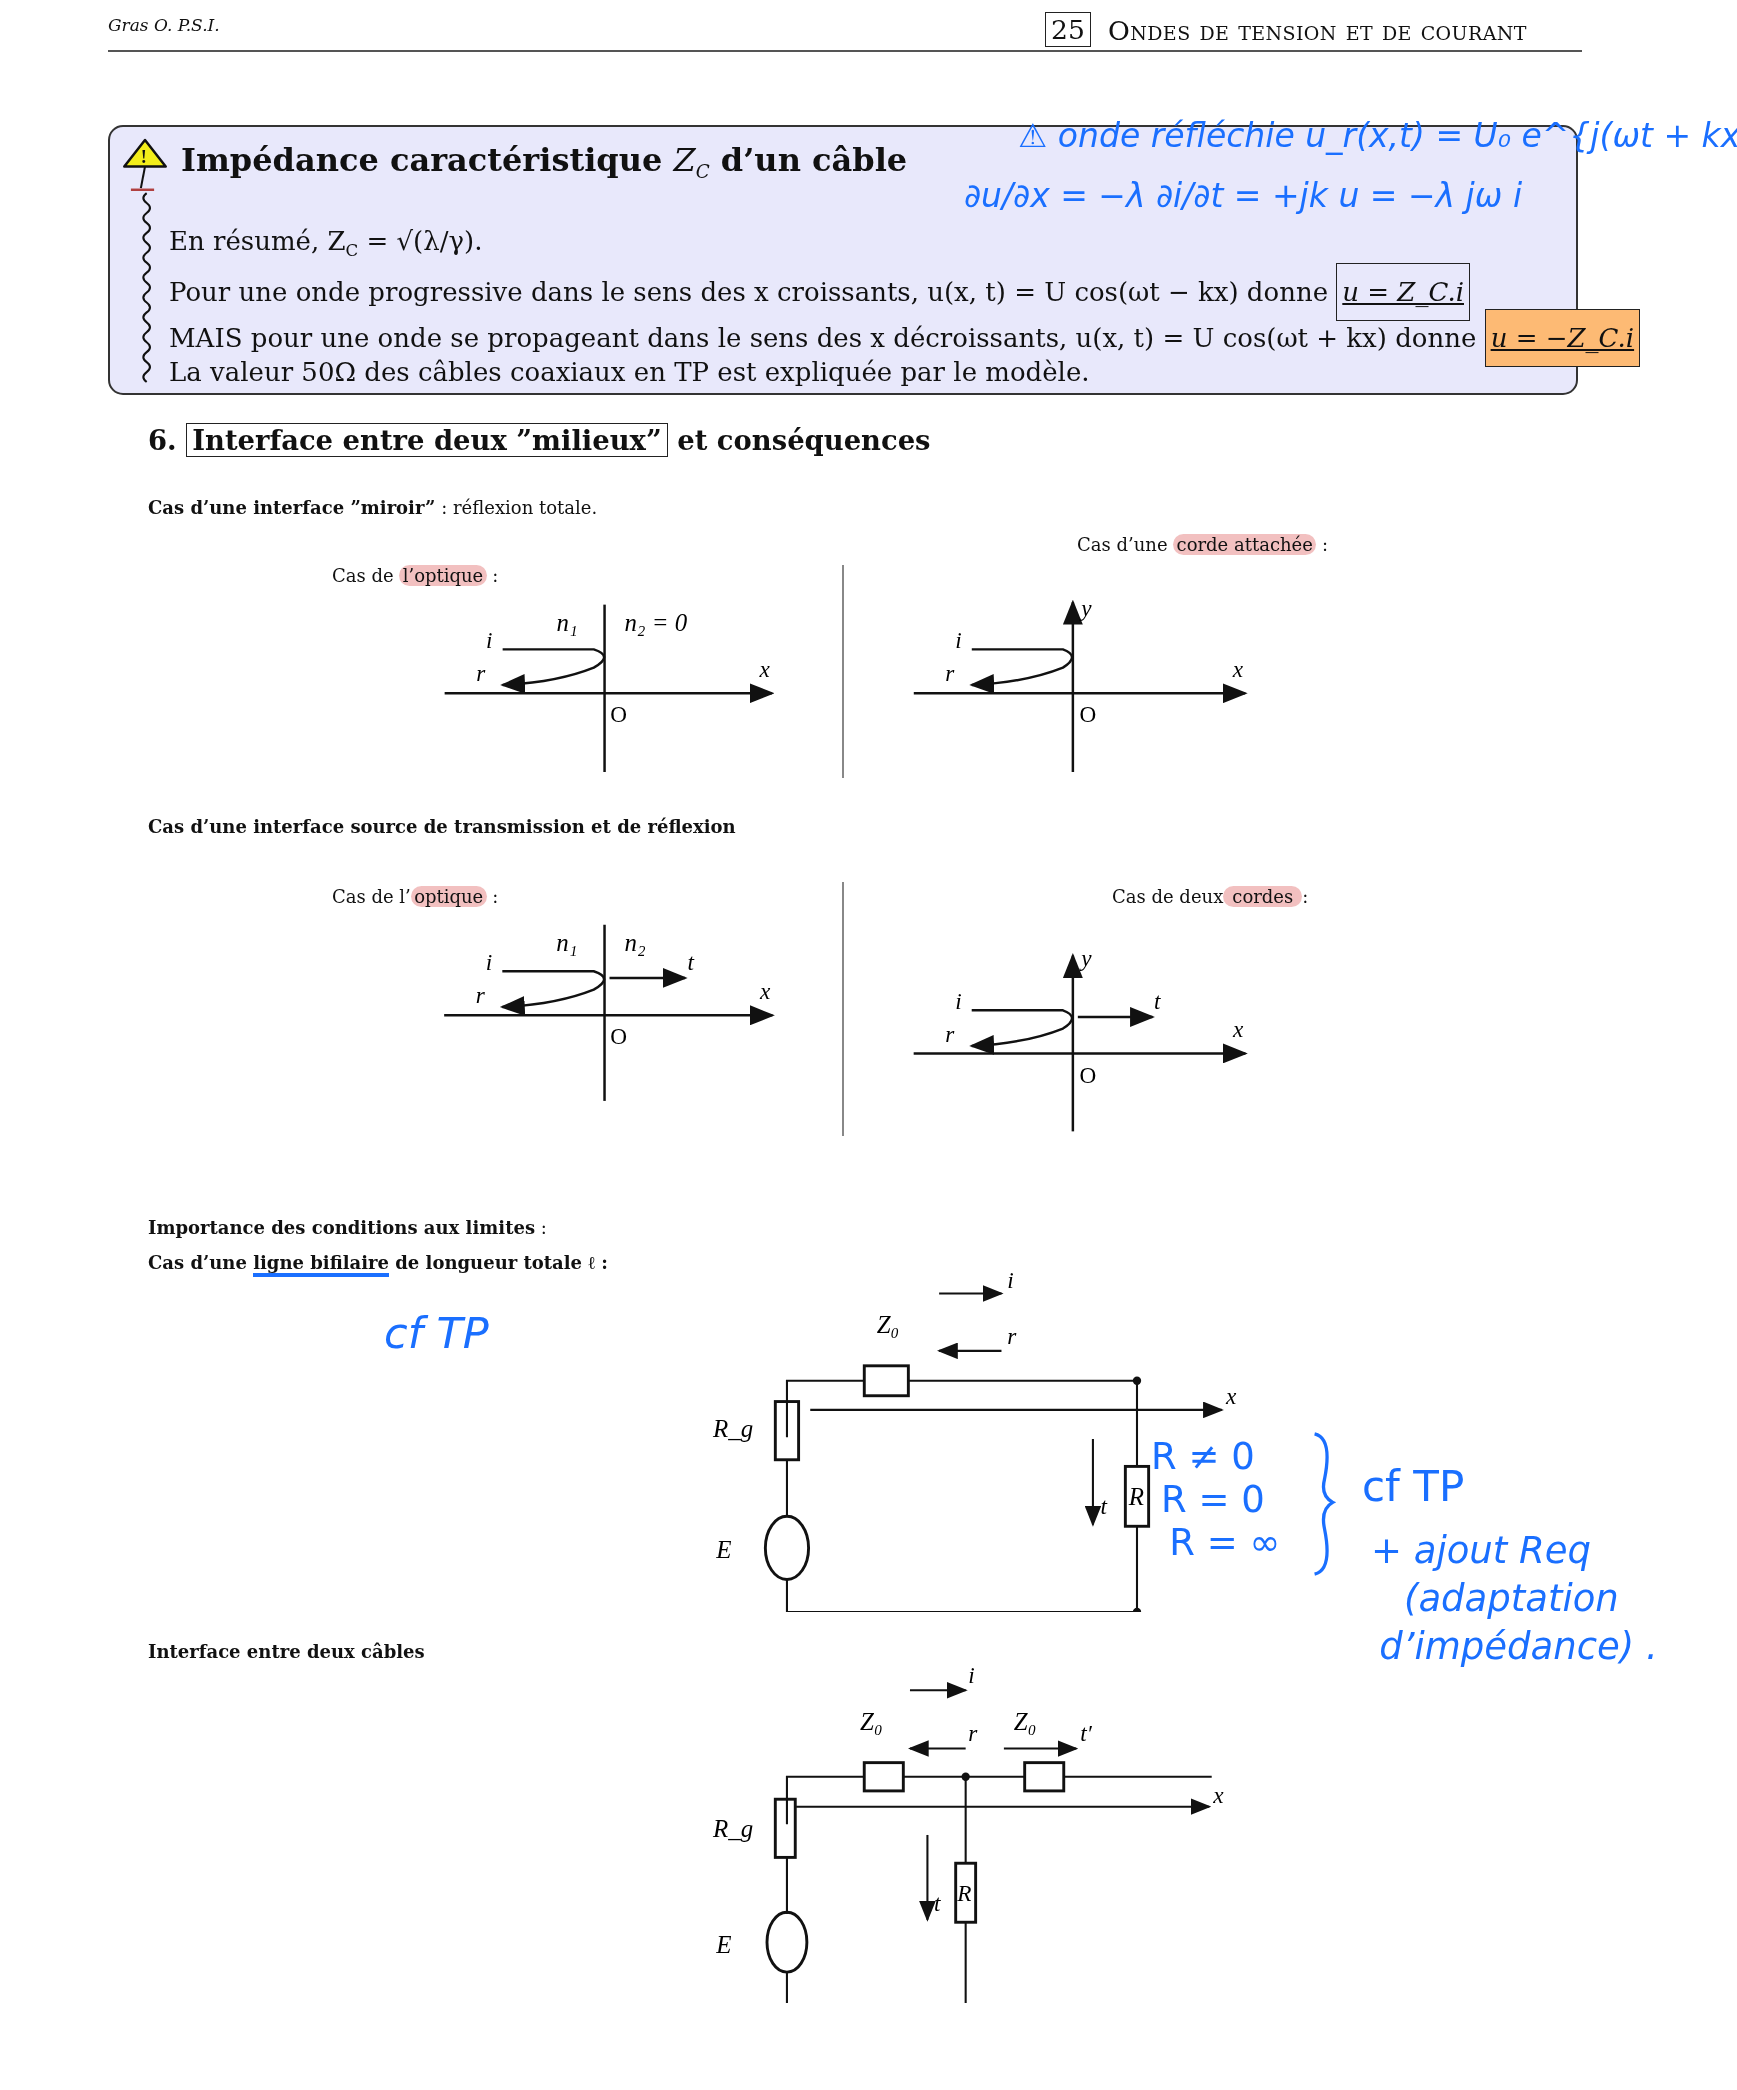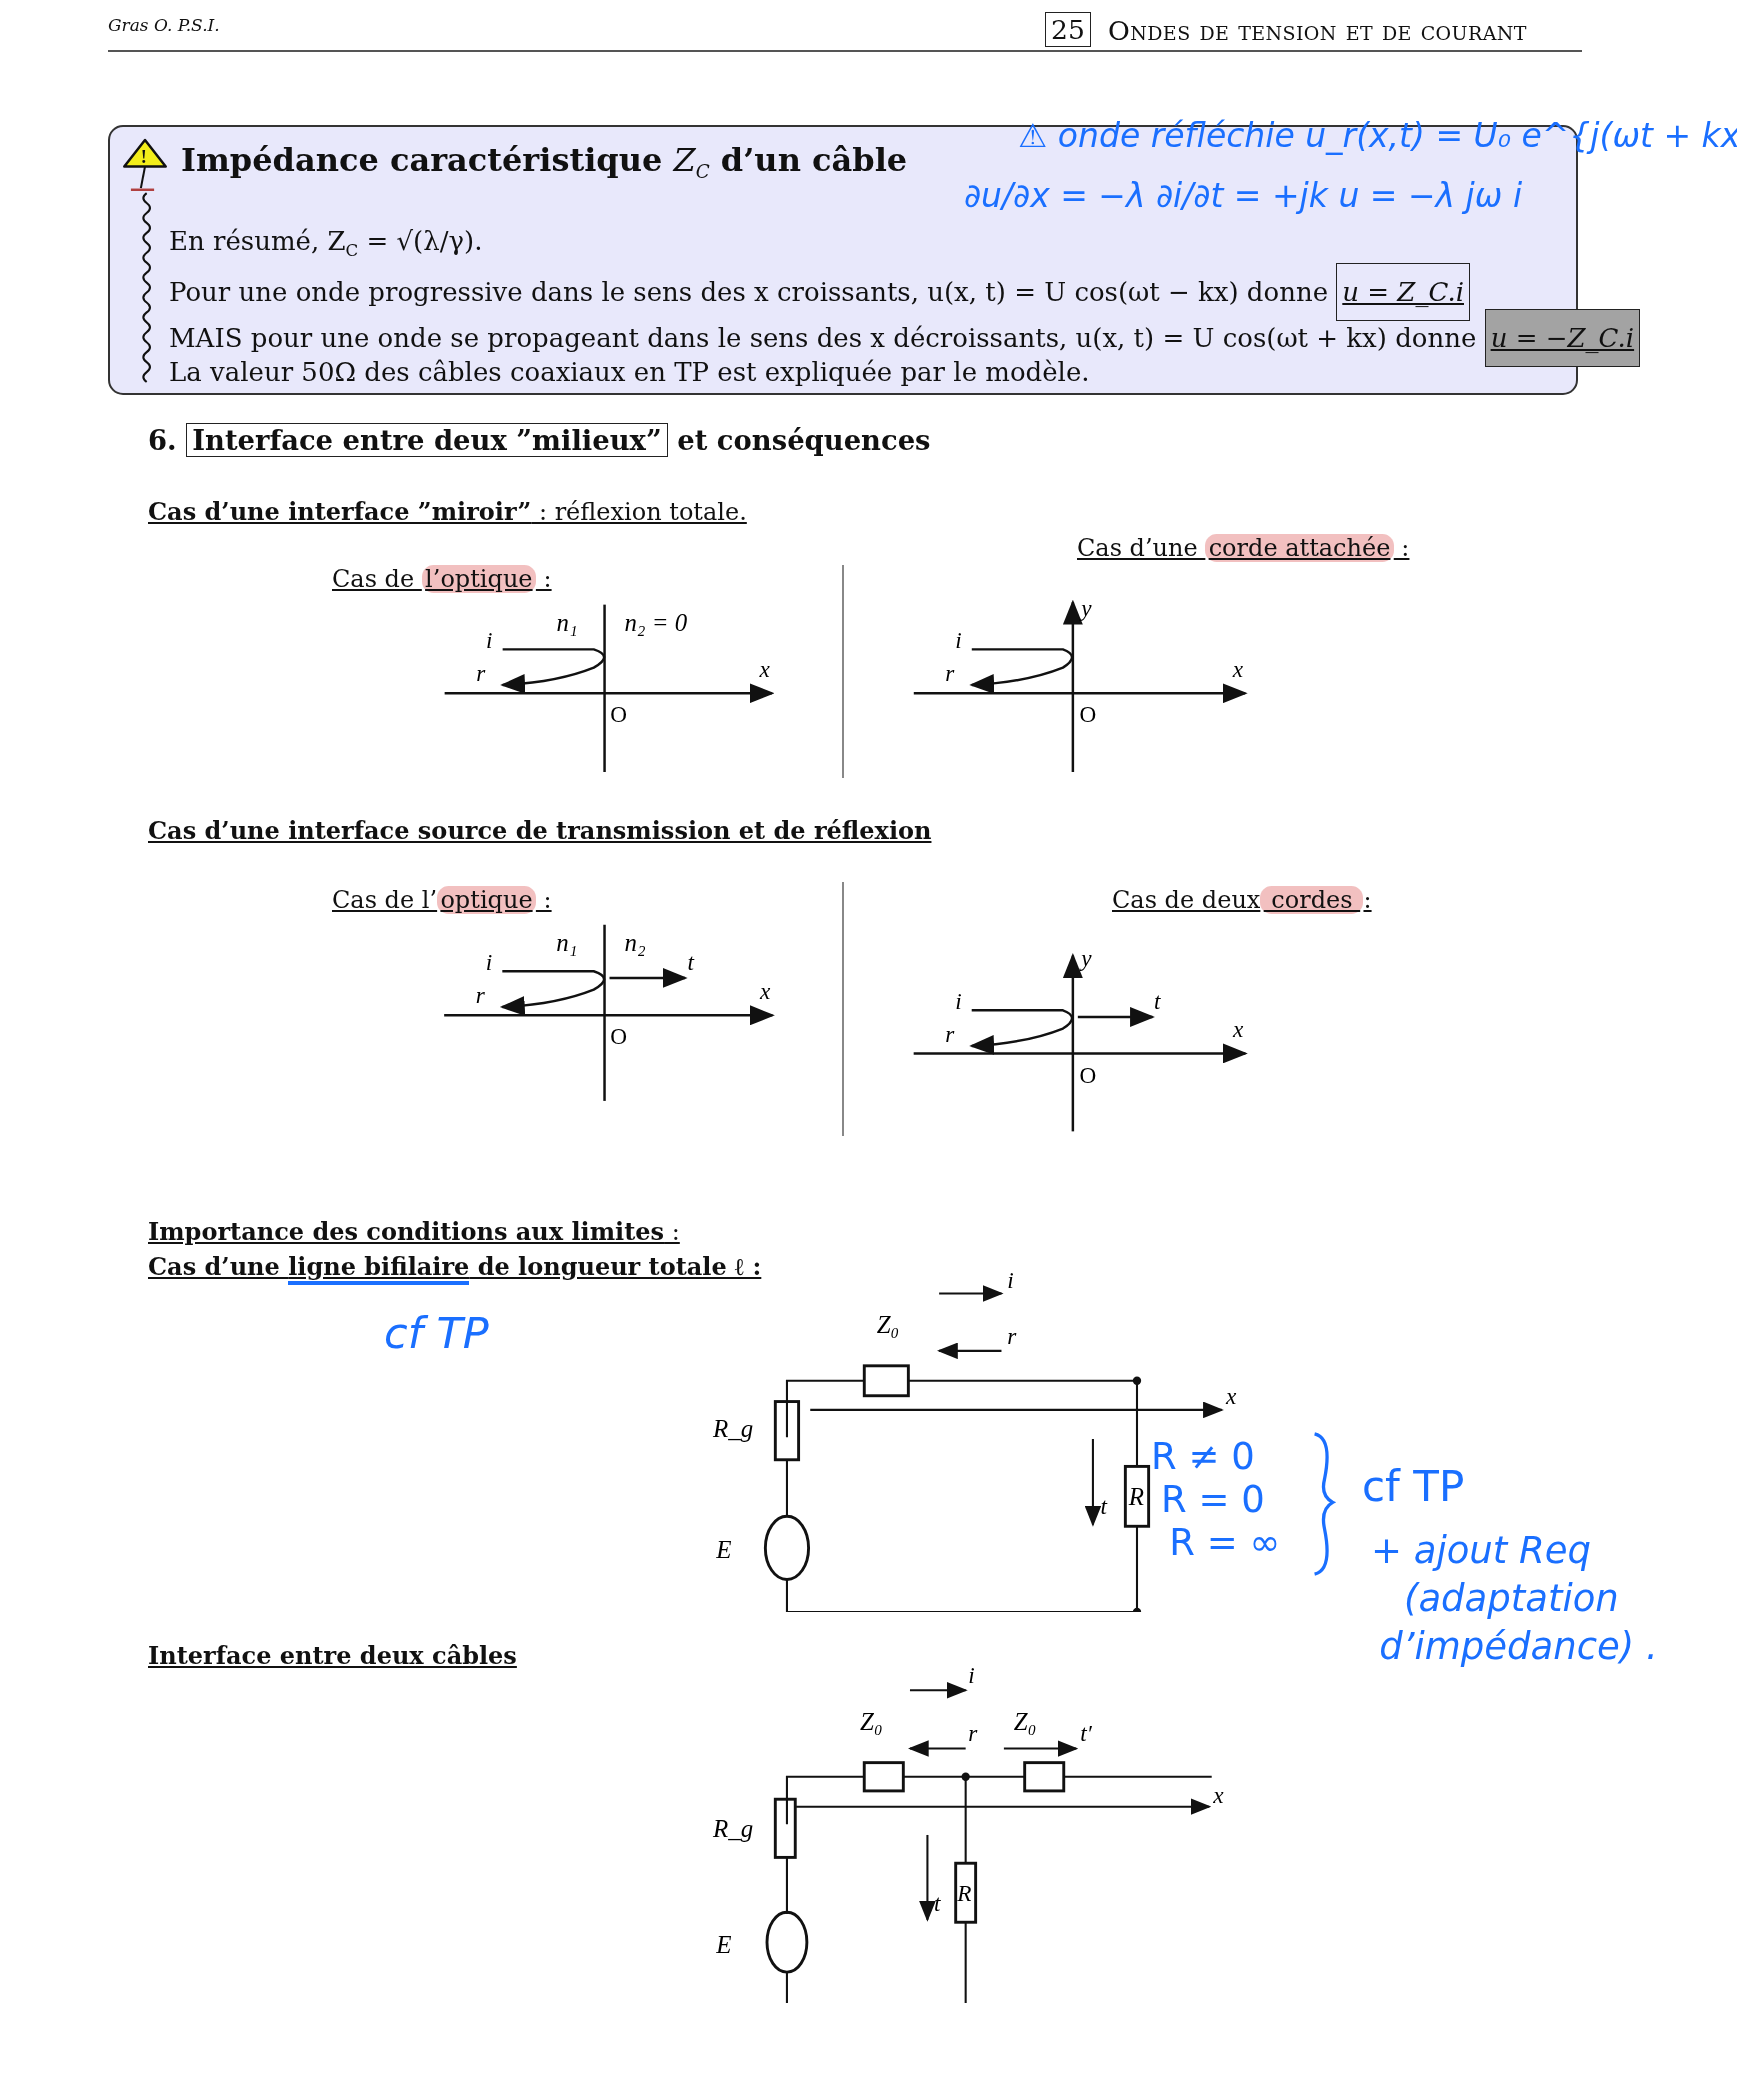--- a/index.html
+++ b/index.html
@@ -3,38 +3,38 @@
 <meta charset="utf-8">
 <style>
   html, body { margin:0; padding:0; background:#ffffff; }
   body { width:1738px; height:2090px; position:relative; overflow:hidden;
          font-family:"DejaVu Serif","Liberation Serif",serif; color:#111; }
   .abs { position:absolute; }
   .it { font-style:italic; }
   .b { font-weight:bold; }
   .hand { font-family:"DejaVu Sans","Liberation Sans",sans-serif; color:#1a6fff; font-style:italic; }
   .hl-red { background:rgba(232,140,140,0.55); border-radius:11.6px; padding:0 3.3px; }
-  .hl-cyan { background:#a3a3a3; }
+  .hl-cyan { background:#fdba74; }
 
   
   #hdr-left { left:108px; top:15px; font-size:17px; }
   #hdr-page { left:1045px; top:11.6px; font-size:26.6px; border:1.7px solid #222; padding:0 5px; line-height:33px; }
   #hdr-title { left:1108px; top:15px; font-size:26.6px; font-variant:small-caps; letter-spacing:0.4px; }
   #hdr-rule { left:108px; top:50px; width:1474px; height:1.7px; background:#555; }
 
   
   #box { left:108px; top:125px; width:1470px; height:270px; background:#e8e8fb;
          border:2.5px solid #333; border-radius:15px; box-sizing:border-box; }
   #box-title { left:181px; top:141px; font-size:32px; font-weight:bold; }
   .box-line { left:169px; font-size:26px; white-space:nowrap; }
   .boxed { border:1.7px solid #222; padding:13px 5px;text-decoration:underline; }
 
   
   #sec6 { left:148px; top:424px; font-size:27.4px; font-weight:bold; }
-  .label { font-size:24px; white-space:nowrap;text-decoration:underline; }
+  .label { font-size:18px; white-space:nowrap; }
   .vsep { width:1.7px; background:#888; }
 
   svg text { font-family:"Liberation Serif","DejaVu Serif",serif; }
 </style>
 </head>
 <body>
 
 <div class="abs it" id="hdr-left">Gras O.   P.S.I.</div>
 <div class="abs" id="hdr-page">25</div>
 <div class="abs" id="hdr-title">Ondes de tension et de courant</div>

